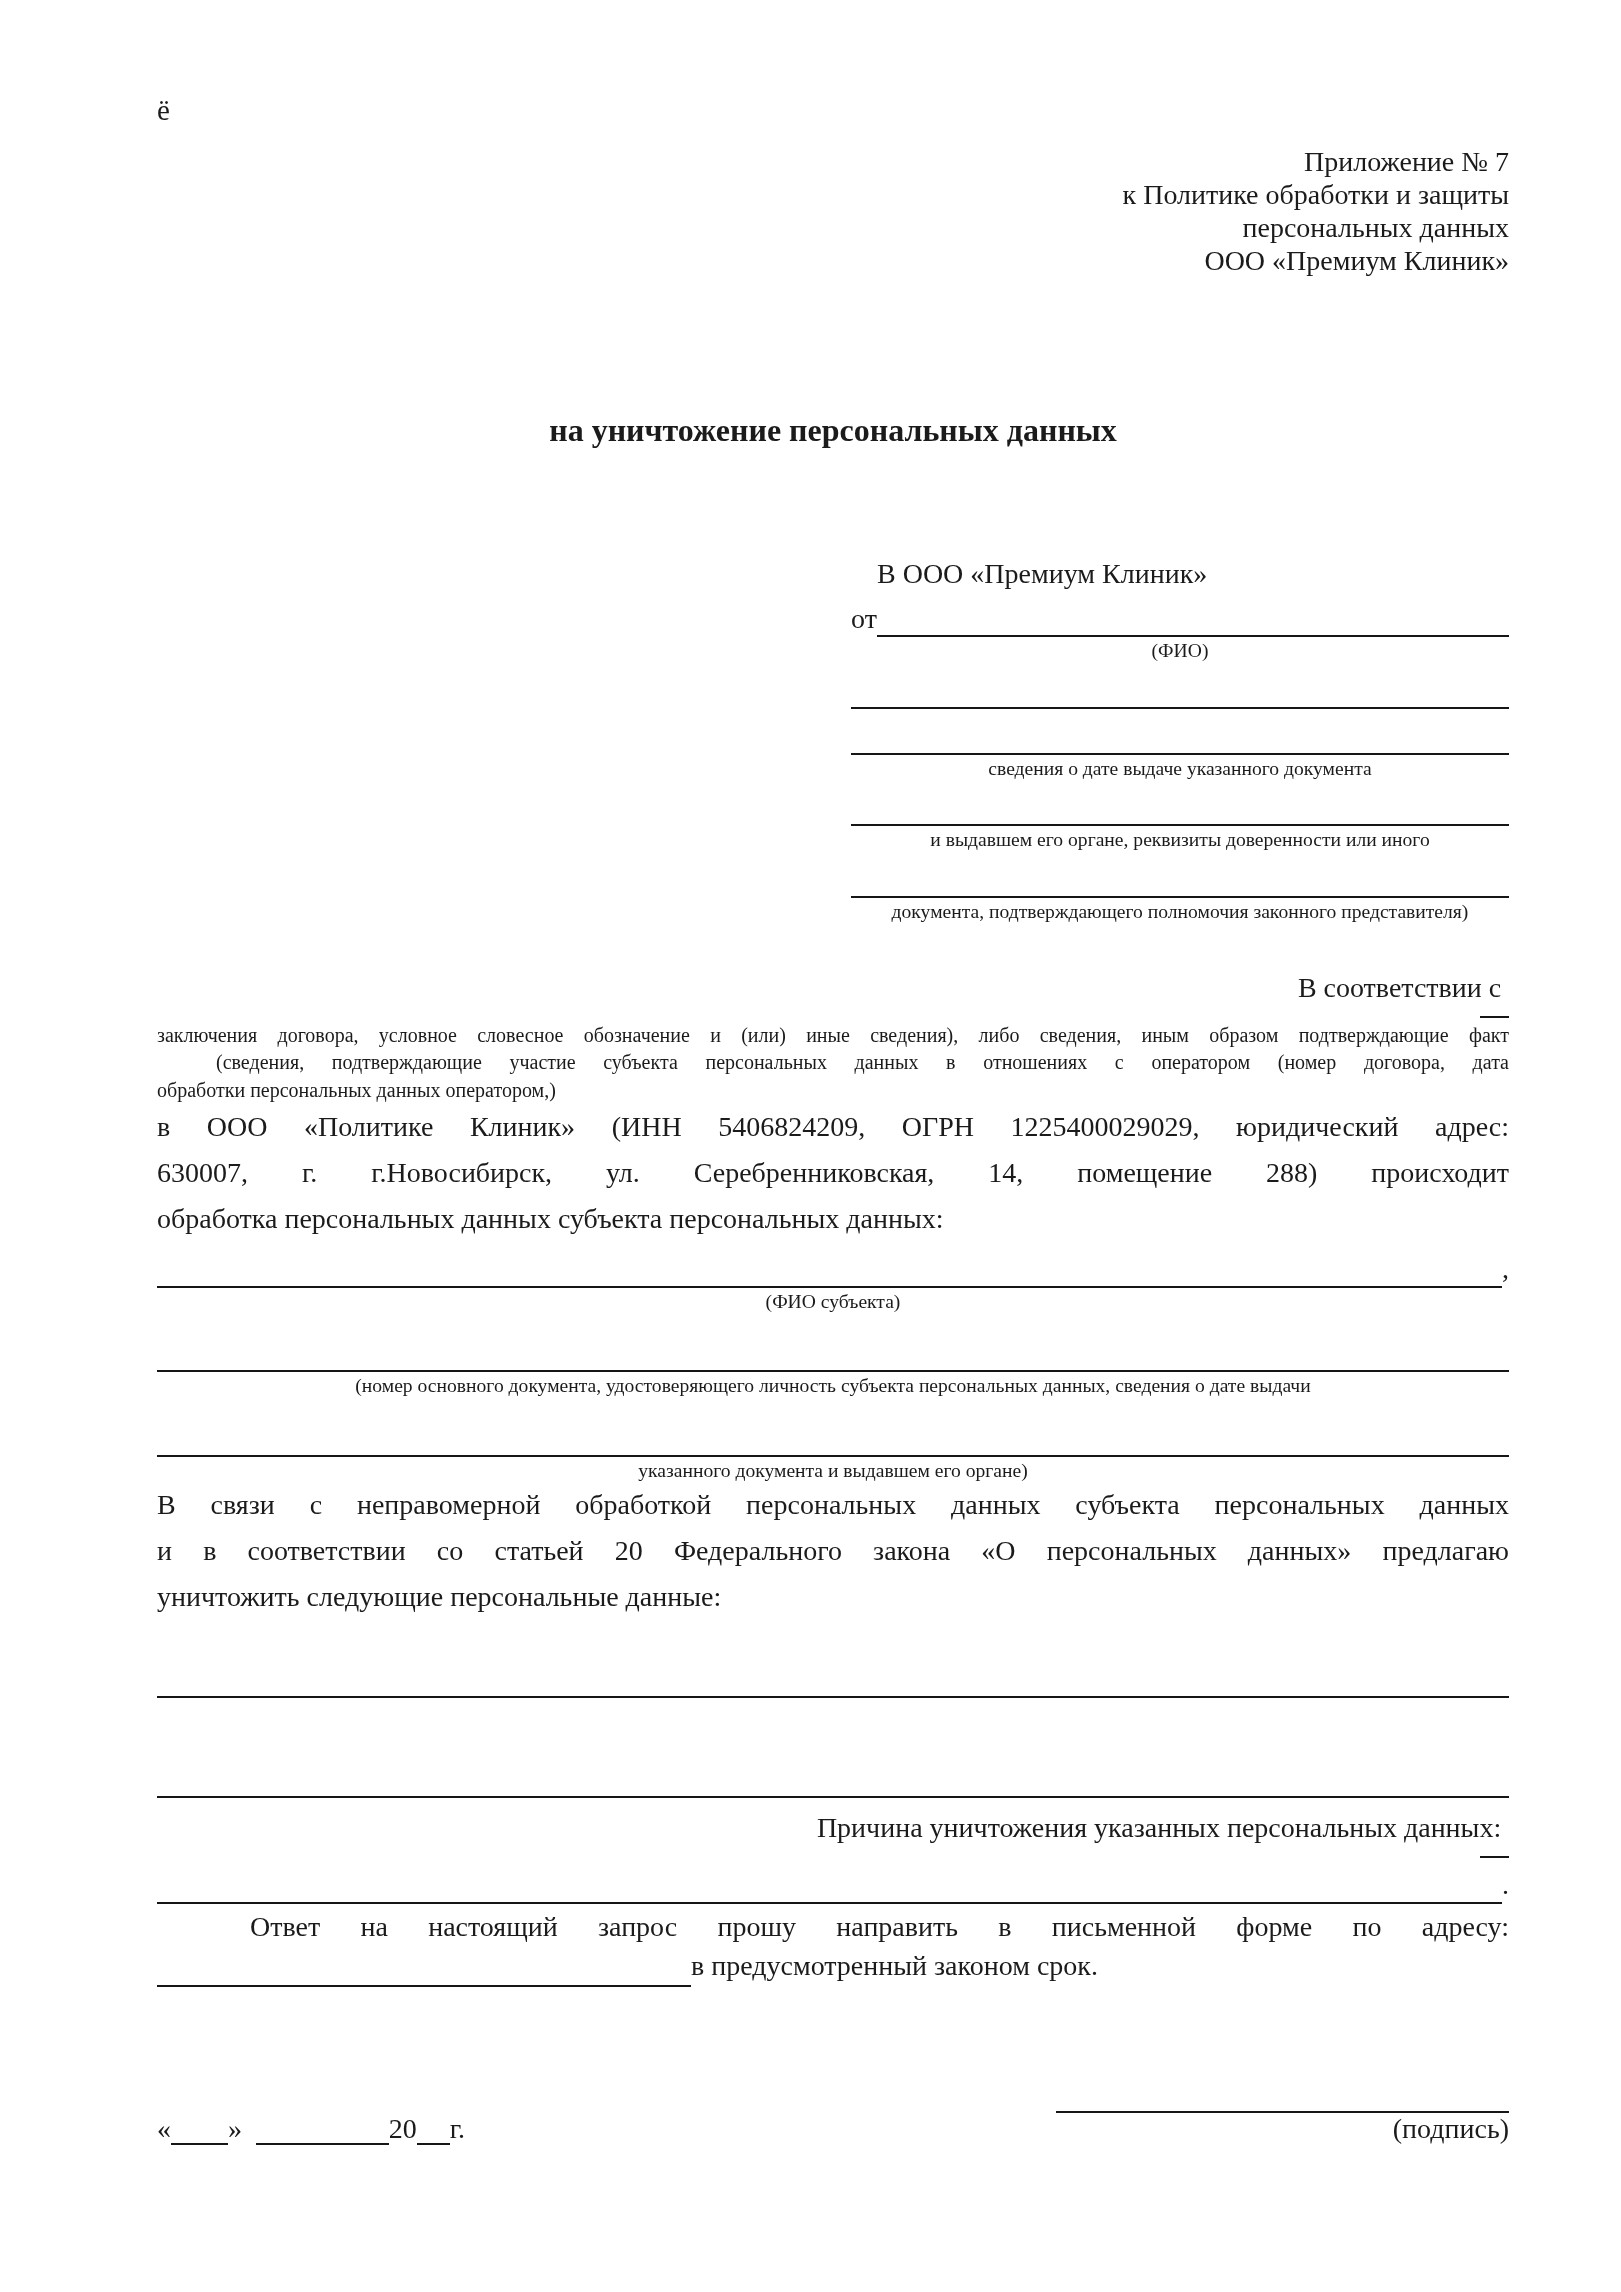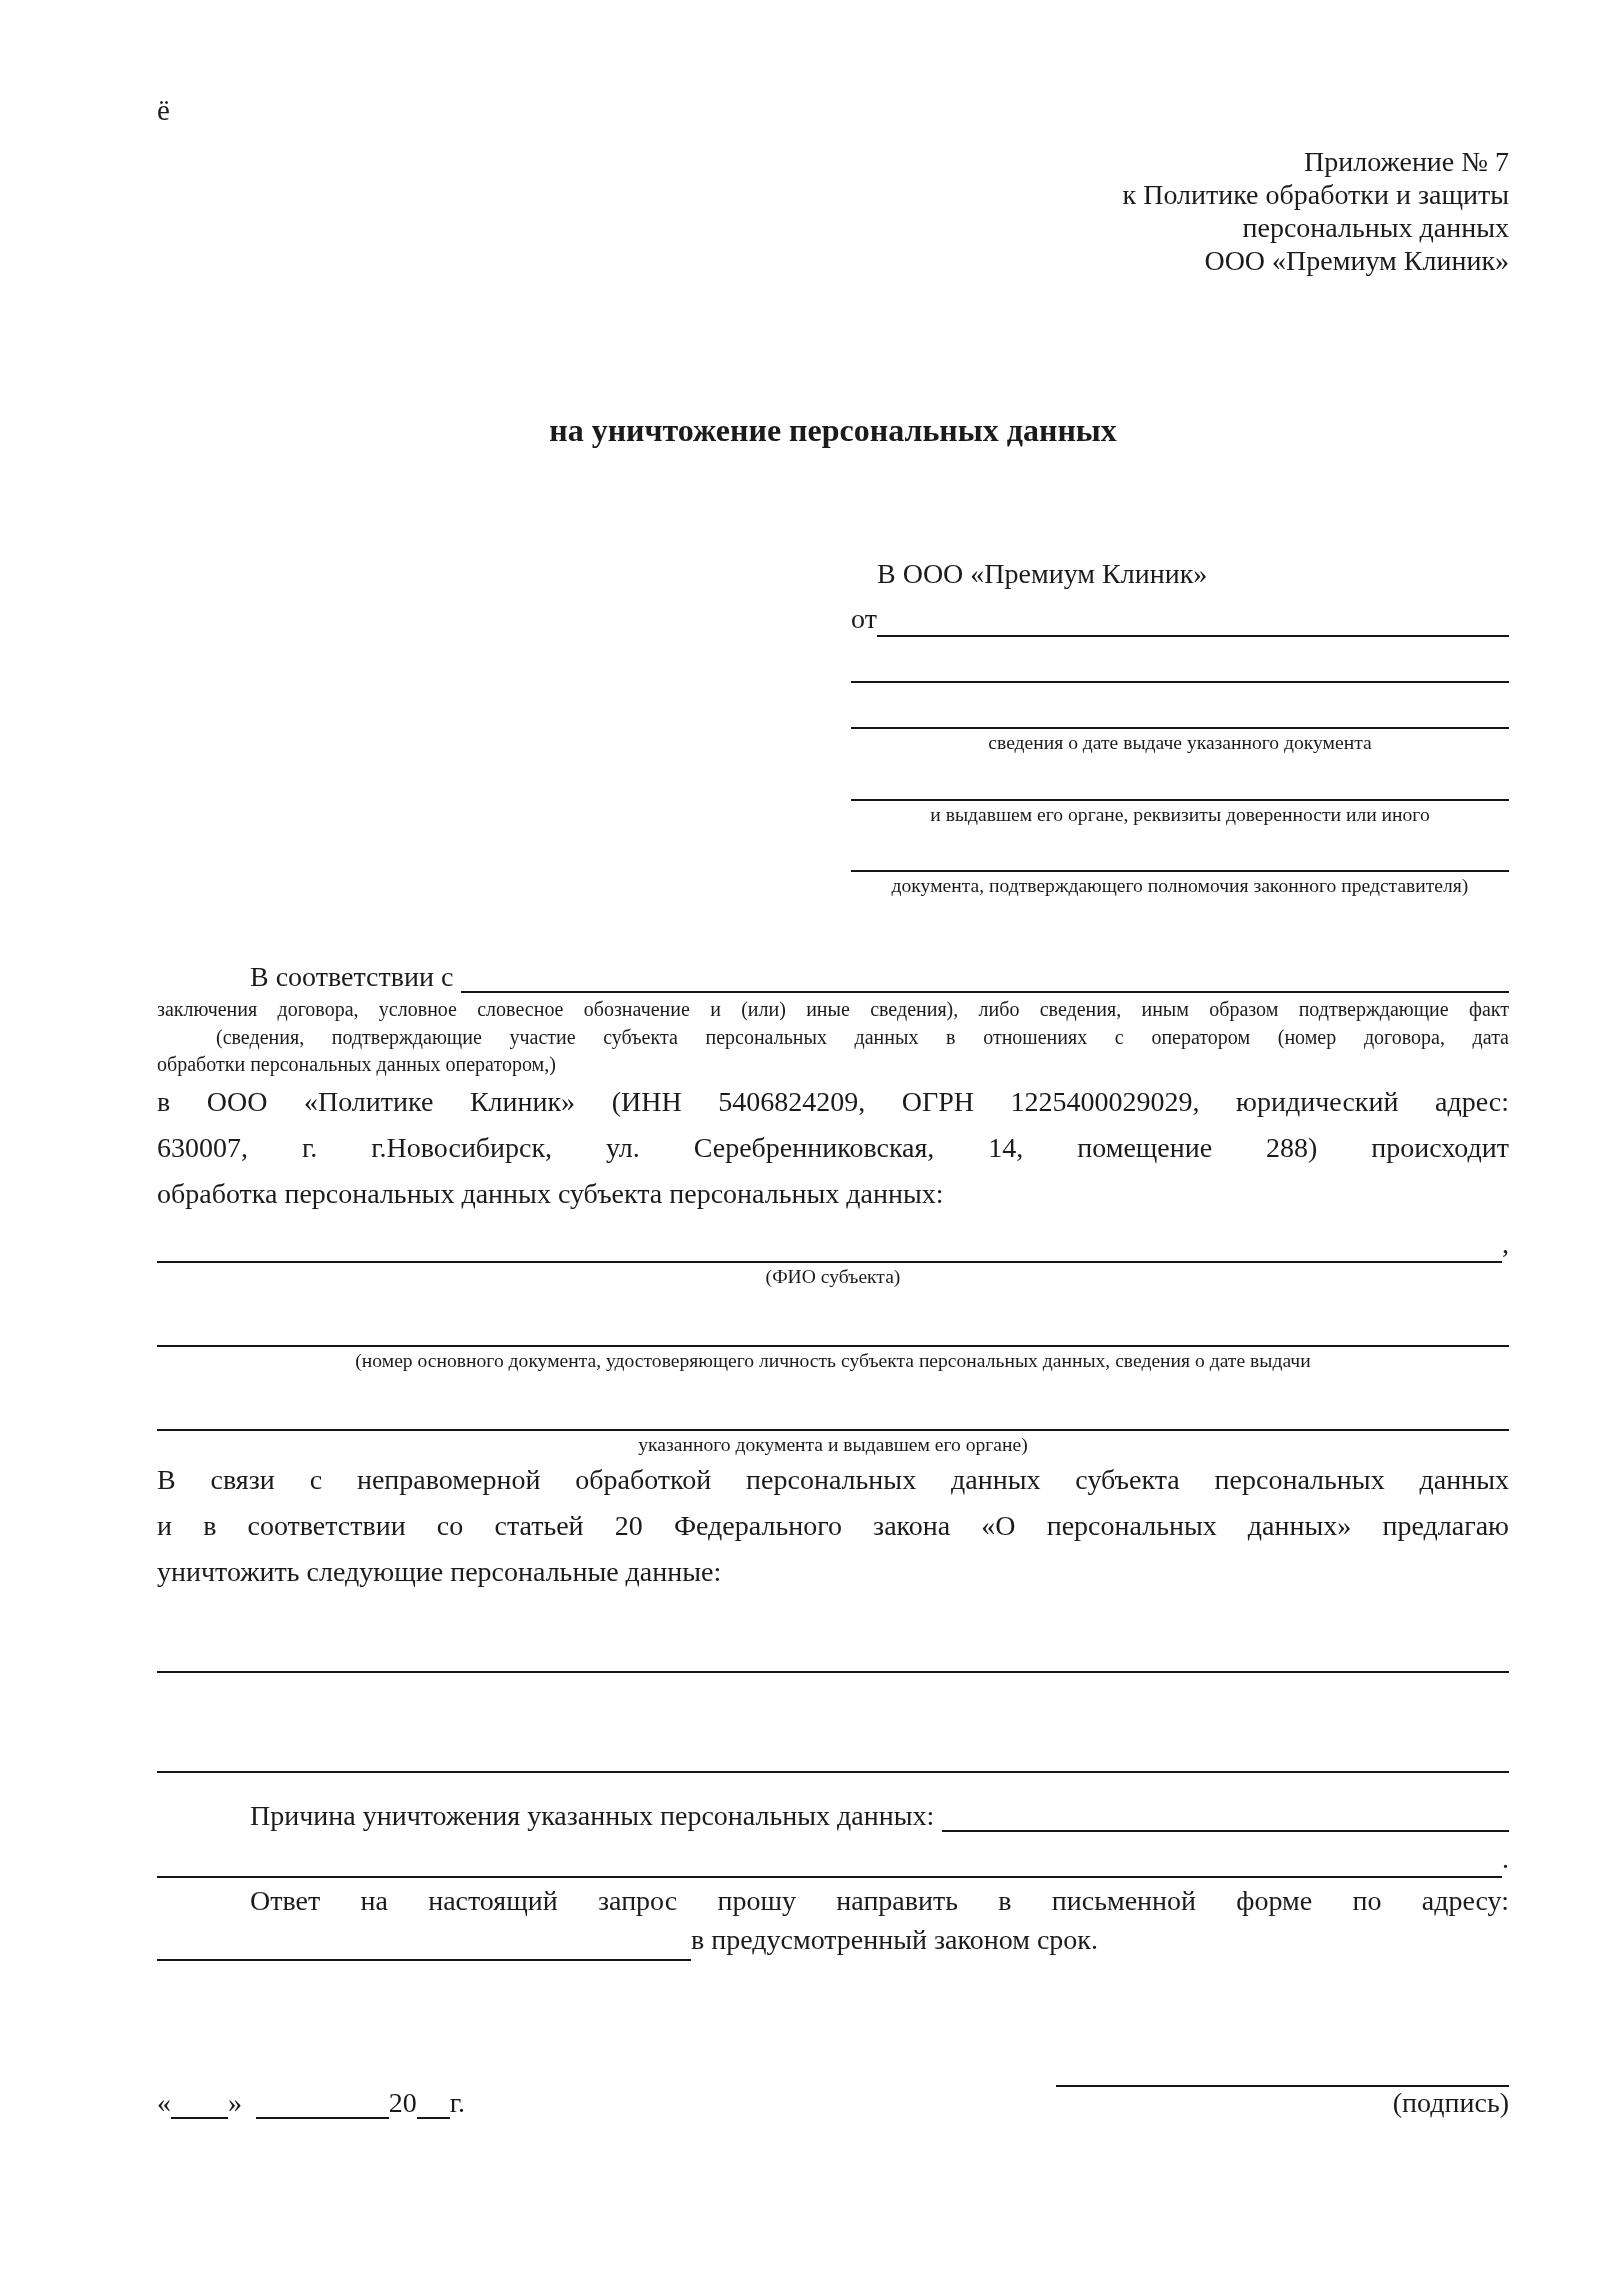--- a/index.html
+++ b/index.html
@@ -49,21 +49,21 @@
     margin-top: 2px;
   }
   .blank-line {
     border-bottom: 2.9px solid #161616;
     height: 43px;
   }
   .addr-block .blank-line { height: 41px; margin-top: 2.9px; }
   
   .body-block { margin-top: 49px; }
   .lead-fill-row { display: flex; align-items: flex-end; height: 46px; }
-  .indent { padding-left: 93px; }
+  .indent { padding-left: 93px; flex-direction: column; }
   .lead { white-space: nowrap; padding-right: 7.8px; }
   .note { font-size: 20px; line-height: 27.4px; margin-top: 3.9px; }
   .jline { text-align: justify; text-align-last: justify; }
   .jlast { text-align: left; }
   .par { line-height: 46px; }
   .note .first { text-indent: 0; padding-left: 59px; }
   .suffix-row { display: flex; align-items: flex-end; height: 46px; }
   .suffix { white-space: nowrap; line-height: 39px; }
   .tail-row { display: flex; height: 46px; }
   .tail-fill { width: 534px; border-bottom: 2.9px solid #161616; height: 35px; flex: 0 0 auto; }
@@ -103,20 +103,21 @@
   <div class="doc-title">
     <div>на уничтожение персональных данных</div>
   </div>
 
   <div class="addr-block">
     <div class="addr-to">В ООО «Премиум Клиник»</div>
     <div class="from-row">
       <span class="from-label">от</span>
       <span class="fill"></span>
     </div>
+    <div class="cap">(ФИО)</div>
 
     <div class="blank-line"></div>
 
     <div class="blank-line"></div>
     <div class="cap">сведения о дате выдаче указанного документа</div>
 
     <div class="blank-line"></div>
     <div class="cap">и выдавшем его органе, реквизиты доверенности или иного</div>
 
     <div class="blank-line"></div>

